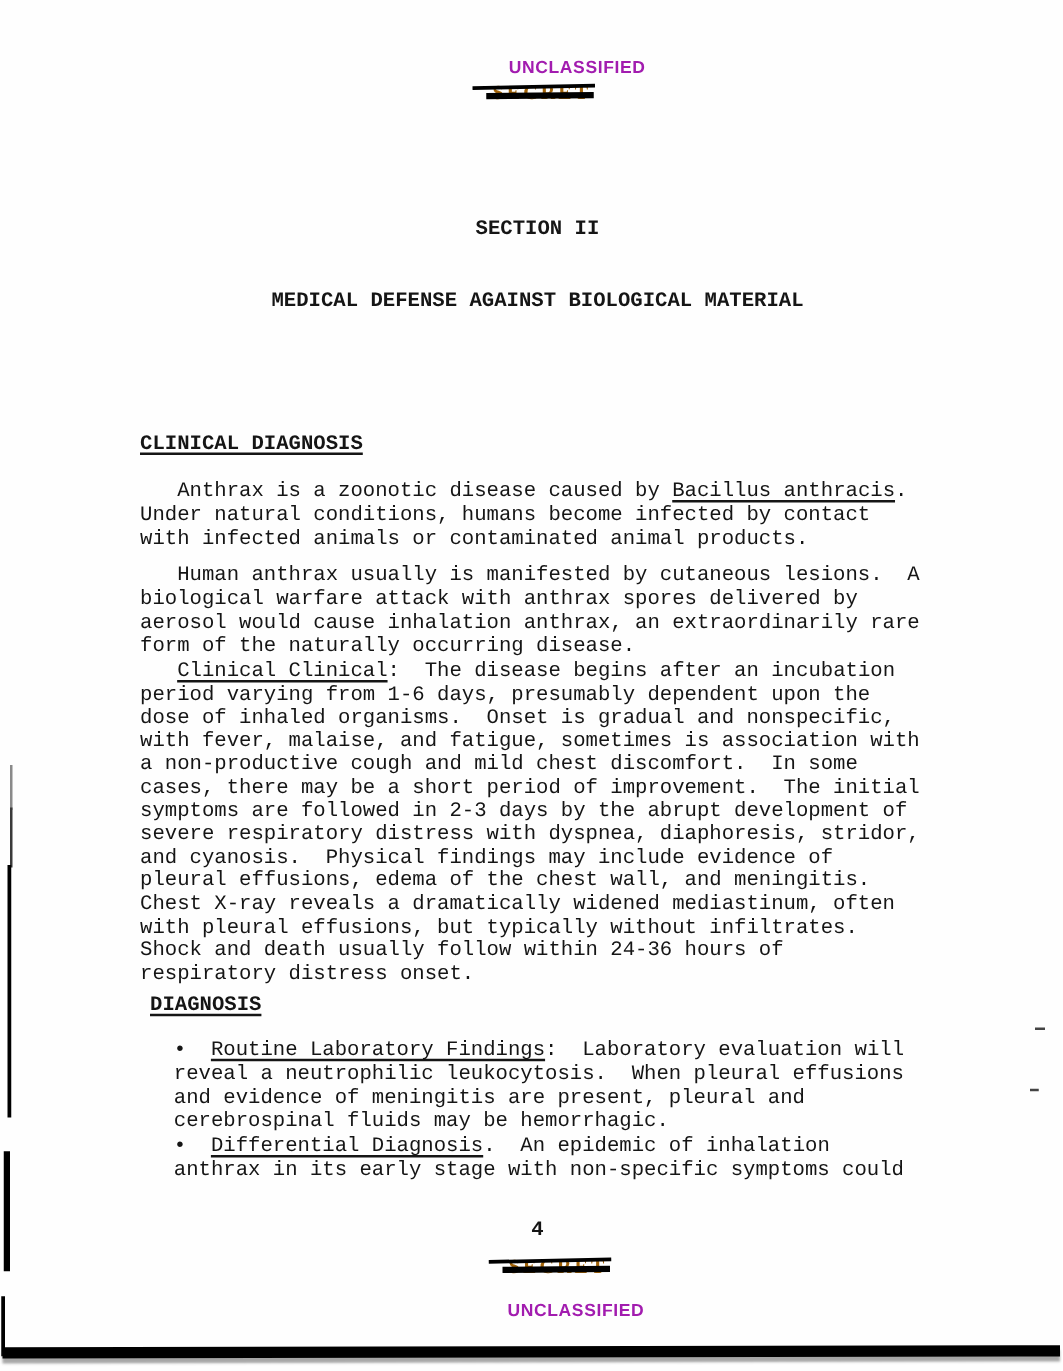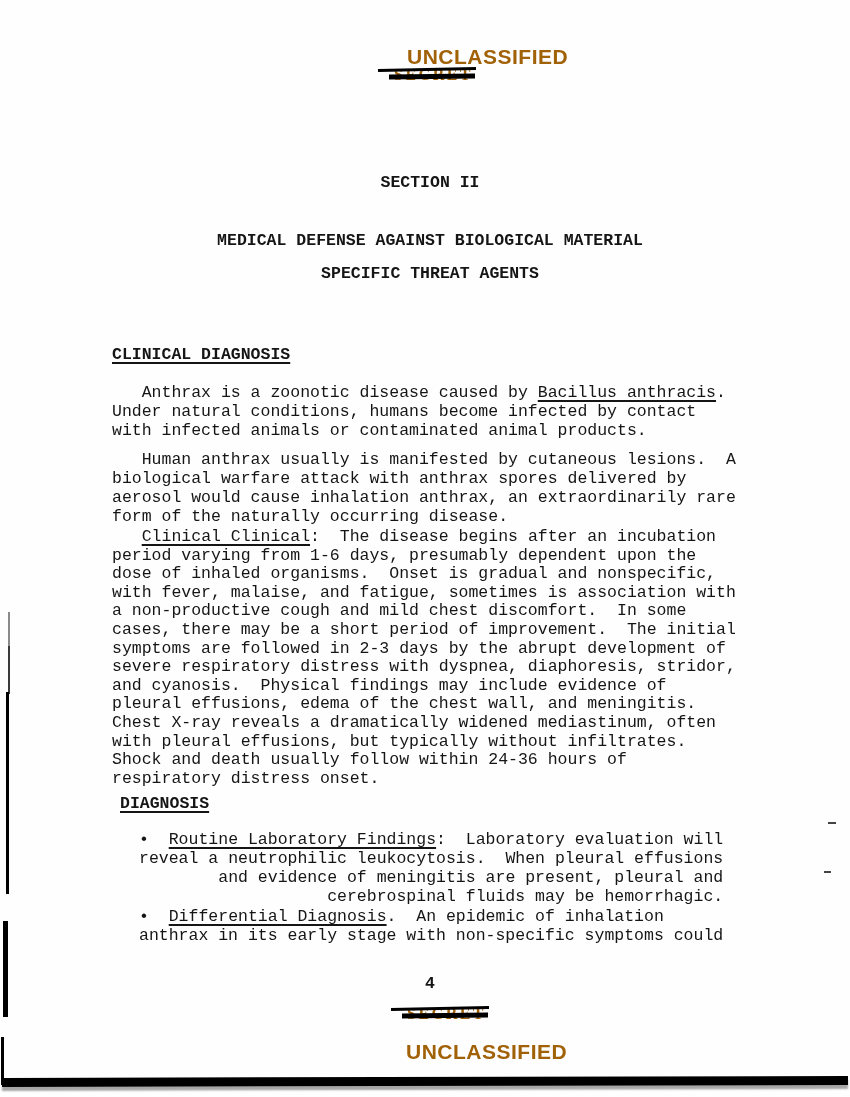--- a/index.html
+++ b/index.html
@@ -24,23 +24,23 @@
   .centered {
     left: 112px;
     width: 636px;
     text-align: center;
   }
   .u { text-decoration: underline; text-underline-offset: 3px; text-decoration-thickness: 1.5px; }
   .sans {
     position: absolute;
     font-family: "Liberation Sans", sans-serif;
     font-weight: 700;
-    font-size: 21px;
+    font-size: 14px;
     letter-spacing: 0.5px;
-    color: #a16207;
+    color: #a21caf;
     white-space: pre;
   }
   .stamp {
     position: absolute;
     font-family: "Liberation Serif", serif;
     font-weight: 700;
     font-size: 16px;
     letter-spacing: 2.5px;
     color: #a16207;
     white-space: pre;
@@ -64,21 +64,20 @@
 </head>
 <body>
 
 <div class="page">
 
   <div class="sans" style="left:407px; top:45px;">UNCLASSIFIED</div>
   <div class="stamp" style="left:394px; top:66px;">SECRET</div>
 
   <div class="mono bold centered" style="top:173px;">SECTION II</div>
   <div class="mono bold centered" style="top:231px;">MEDICAL DEFENSE AGAINST BIOLOGICAL MATERIAL</div>
-  <div class="mono bold centered" style="top:264px;">SPECIFIC THREAT AGENTS</div>
 
   <div class="mono bold u" style="left:112px; top:345px;">CLINICAL DIAGNOSIS</div>
 
   <div class="mono" style="left:112px; top:383px;"><span>   Anthrax is a zoonotic disease caused by </span><span class="u">Bacillus anthracis</span><span>.
 Under natural conditions, humans become infected by contact
 with infected animals or contaminated animal products.</span></div>
 
   <div class="mono" style="left:112px; top:450px;">   Human anthrax usually is manifested by cutaneous lesions.  A
 biological warfare attack with anthrax spores delivered by
 aerosol would cause inhalation anthrax, an extraordinarily rare
@@ -94,21 +93,21 @@
 severe respiratory distress with dyspnea, diaphoresis, stridor,
 and cyanosis.  Physical findings may include evidence of
 pleural effusions, edema of the chest wall, and meningitis.
 Chest X-ray reveals a dramatically widened mediastinum, often
 with pleural effusions, but typically without infiltrates.
 Shock and death usually follow within 24-36 hours of
 respiratory distress onset.</span></div>
 
   <div class="mono bold u" style="left:120px; top:794px;">DIAGNOSIS</div>
 
-  <div class="mono" style="left:139px; top:830px;text-align:right;"><span>•  </span><span class="u">Routine Laboratory Findings</span><span>:  Laboratory evaluation will
+  <div class="mono" style="left:139px; top:830px;"><span>•  </span><span class="u">Routine Laboratory Findings</span><span>:  Laboratory evaluation will
 reveal a neutrophilic leukocytosis.  When pleural effusions
 and evidence of meningitis are present, pleural and
 cerebrospinal fluids may be hemorrhagic.</span></div>
 
   <div class="mono" style="left:139px; top:907px;"><span>•  </span><span class="u">Differential Diagnosis</span><span>.  An epidemic of inhalation
 anthrax in its early stage with non-specific symptoms could</span></div>
 
   <div class="mono bold centered" style="top:974px;">4</div>
   <div class="stamp" style="left:407px; top:1005px;">SECRET</div>
   <div class="sans" style="left:406px; top:1040px;">UNCLASSIFIED</div>

